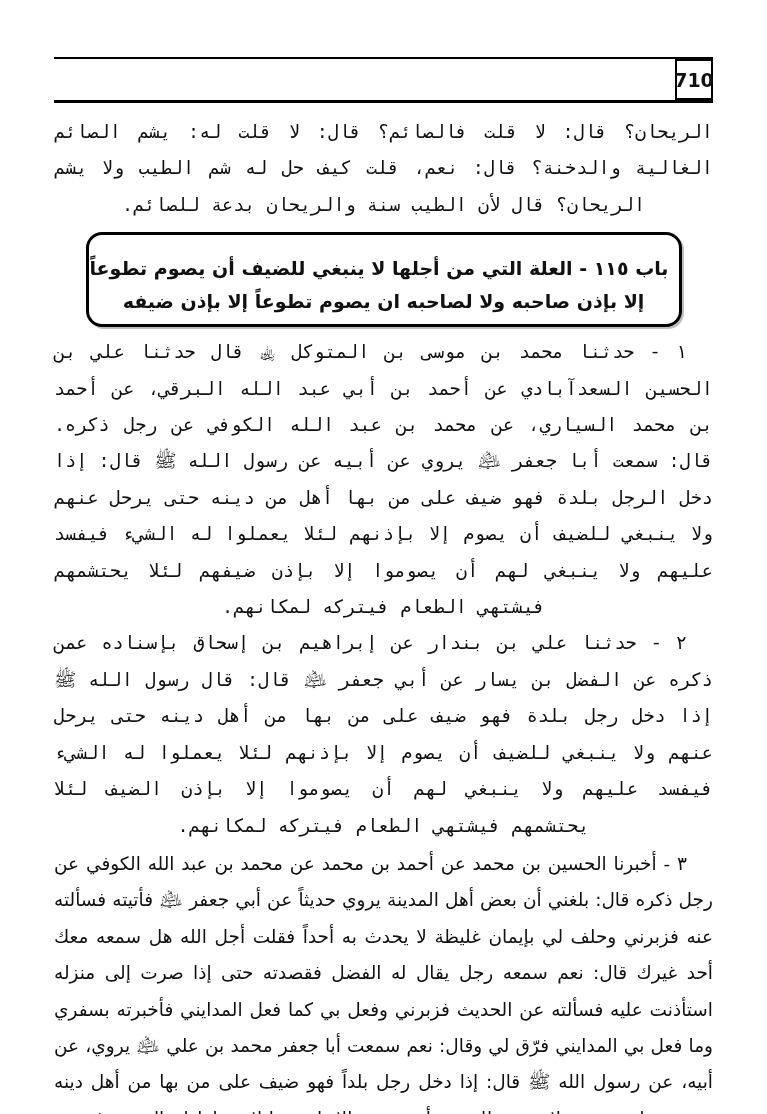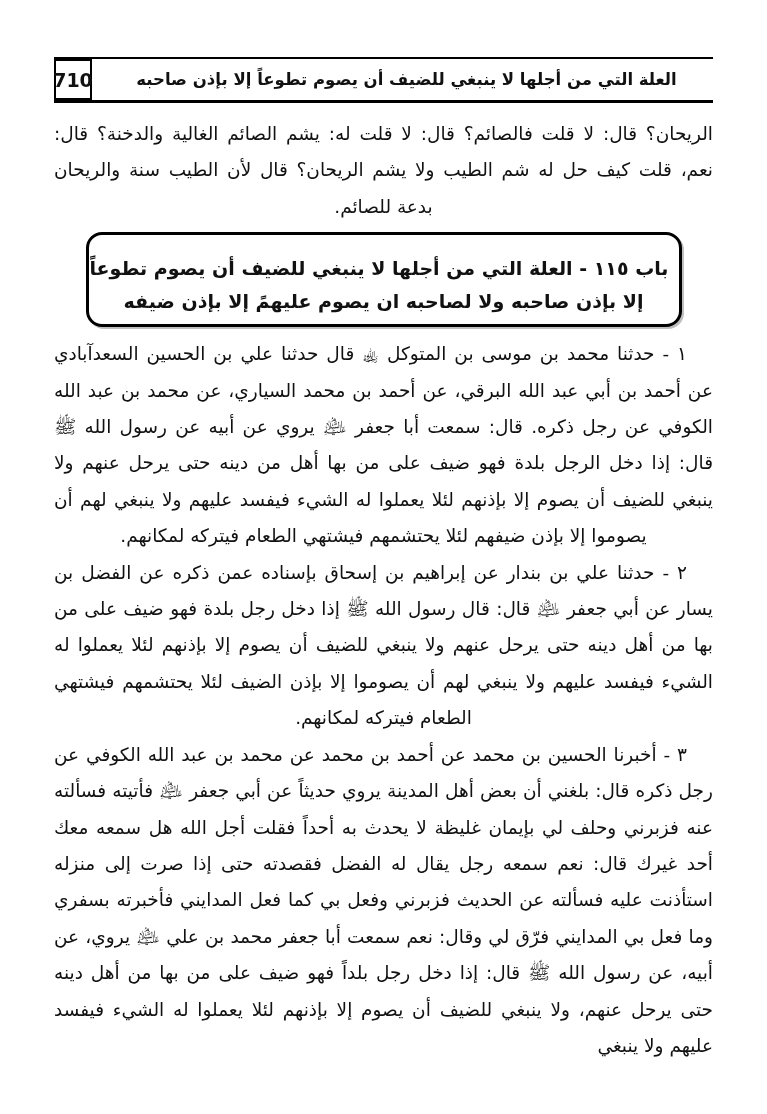--- a/index.html
+++ b/index.html
@@ -46,21 +46,21 @@
   }
   
   .body-text{
     margin-top:13px;
     font-size:18.5px;
     line-height:36.4px;
     text-align:justify;
   }
   .body-text p{margin:0;}
   p.hadith{text-indent:26px;}
-  p.end-centered{text-align-last:center;}
+  p.end-centered{text-align-last:center;font-family:Liberation Mono, monospace;}
   
   .chapter-box{
     width:596px;
     margin:7px auto 9px;
     border:3.5px solid #000;
     border-radius:16px;
     padding:17px 10px 6px;
     box-sizing:border-box;
     background:#fff;
     box-shadow:2px 2px 0 rgba(0,0,0,0.25);
@@ -73,33 +73,32 @@
     line-height:33px;
     white-space:nowrap;
   }
 </style>
 </head>
 <body>
 
 <div class="page">
 
   <div class="header-band">
-    <div class="running-title">العلة التي من أجلها لا ينبغي للضيف أن يصوم تطوعاً إلا بإذن صاحبه</div>
     <div class="page-number-box">
       <span>710</span>
     </div>
   </div>
 
   <div class="body-text">
 
     <p class="end-centered">الريحان؟ قال: لا قلت فالصائم؟ قال: لا قلت له: يشم الصائم الغالية والدخنة؟ قال: نعم، قلت كيف حل له شم الطيب ولا يشم الريحان؟ قال لأن الطيب سنة والريحان بدعة للصائم.</p>
 
     <div class="chapter-box">
       <span class="line">باب ١١٥ - العلة التي من أجلها لا ينبغي للضيف أن يصوم تطوعاً</span>
-      <span class="line">إلا بإذن صاحبه ولا لصاحبه ان يصوم عليهمً إلا بإذن ضيفه</span>
+      <span class="line">إلا بإذن صاحبه ولا لصاحبه ان يصوم تطوعاً إلا بإذن ضيفه</span>
     </div>
 
     <p class="hadith end-centered">١ - حدثنا محمد بن موسى بن المتوكل ﵀ قال حدثنا علي بن الحسين السعدآبادي عن أحمد بن أبي عبد الله البرقي، عن أحمد بن محمد السياري، عن محمد بن عبد الله الكوفي عن رجل ذكره. قال: سمعت أبا جعفر ﵇ يروي عن أبيه عن رسول الله ﷺ قال: إذا دخل الرجل بلدة فهو ضيف على من بها أهل من دينه حتى يرحل عنهم ولا ينبغي للضيف أن يصوم إلا بإذنهم لئلا يعملوا له الشيء فيفسد عليهم ولا ينبغي لهم أن يصوموا إلا بإذن ضيفهم لئلا يحتشمهم فيشتهي الطعام فيتركه لمكانهم.</p>
 
     <p class="hadith end-centered">٢ - حدثنا علي بن بندار عن إبراهيم بن إسحاق بإسناده عمن ذكره عن الفضل بن يسار عن أبي جعفر ﵇ قال: قال رسول الله ﷺ إذا دخل رجل بلدة فهو ضيف على من بها من أهل دينه حتى يرحل عنهم ولا ينبغي للضيف أن يصوم إلا بإذنهم لئلا يعملوا له الشيء فيفسد عليهم ولا ينبغي لهم أن يصوموا إلا بإذن الضيف لئلا يحتشمهم فيشتهي الطعام فيتركه لمكانهم.</p>
 
     <p class="hadith">٣ - أخبرنا الحسين بن محمد عن أحمد بن محمد عن محمد بن عبد الله الكوفي عن رجل ذكره قال: بلغني أن بعض أهل المدينة يروي حديثاً عن أبي جعفر ﵇ فأتيته فسألته عنه فزبرني وحلف لي بإيمان غليظة لا يحدث به أحداً فقلت أجل الله هل سمعه معك أحد غيرك قال: نعم سمعه رجل يقال له الفضل فقصدته حتى إذا صرت إلى منزله استأذنت عليه فسألته عن الحديث فزبرني وفعل بي كما فعل المدايني فأخبرته بسفري وما فعل بي المدايني فرّق لي وقال: نعم سمعت أبا جعفر محمد بن علي ﵇ يروي، عن أبيه، عن رسول الله ﷺ قال: إذا دخل رجل بلداً فهو ضيف على من بها من أهل دينه حتى يرحل عنهم، ولا ينبغي للضيف أن يصوم إلا بإذنهم لئلا يعملوا له الشيء فيفسد عليهم ولا ينبغي</p>
 
   </div>
 

